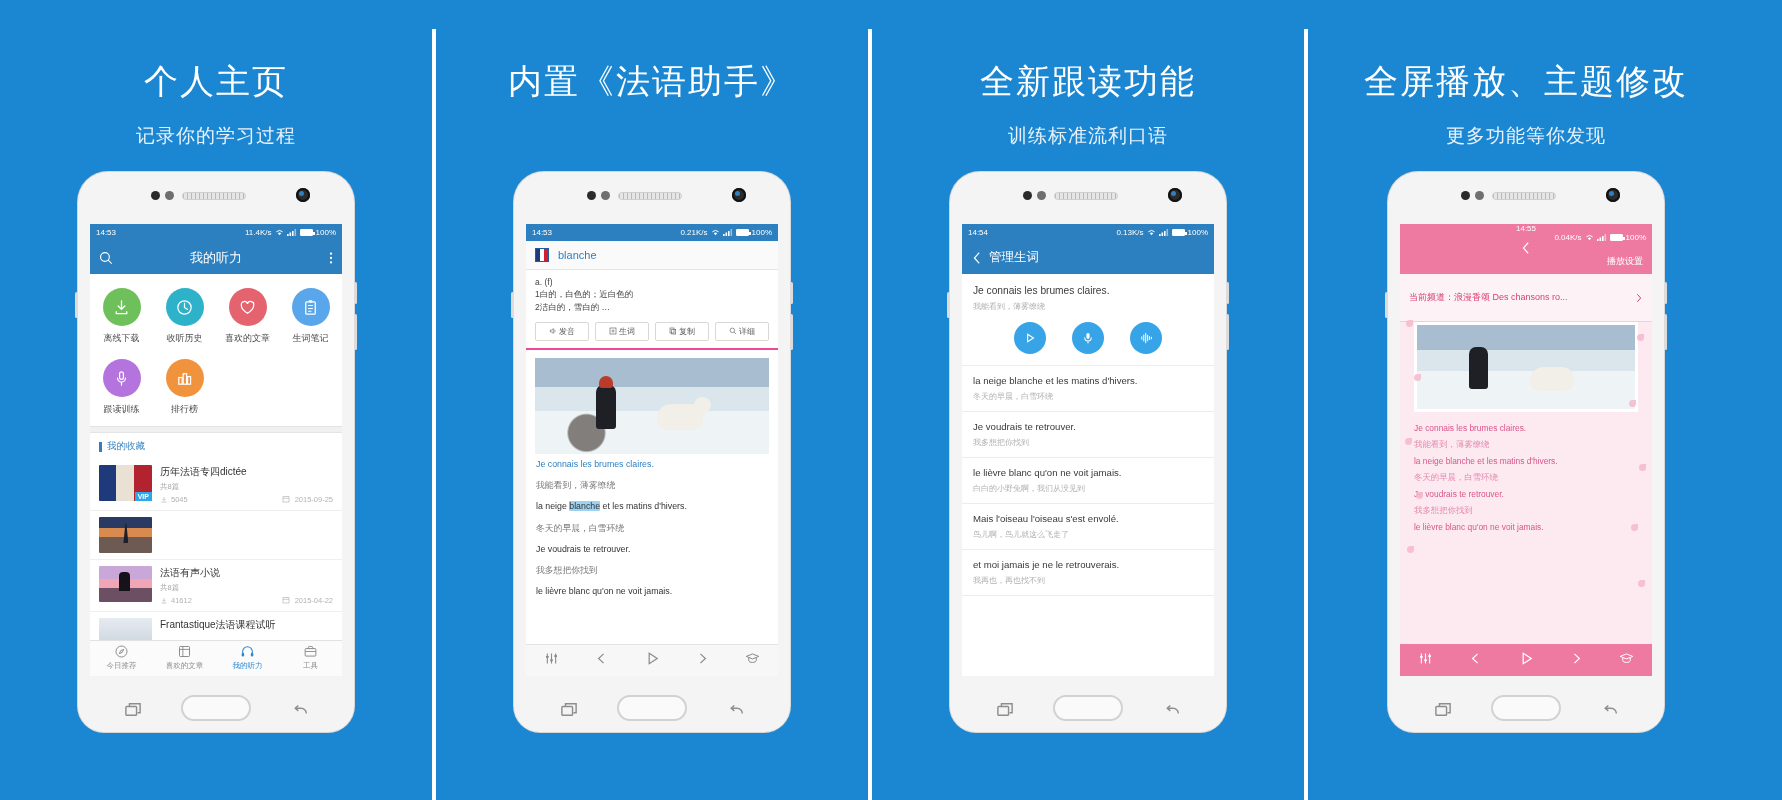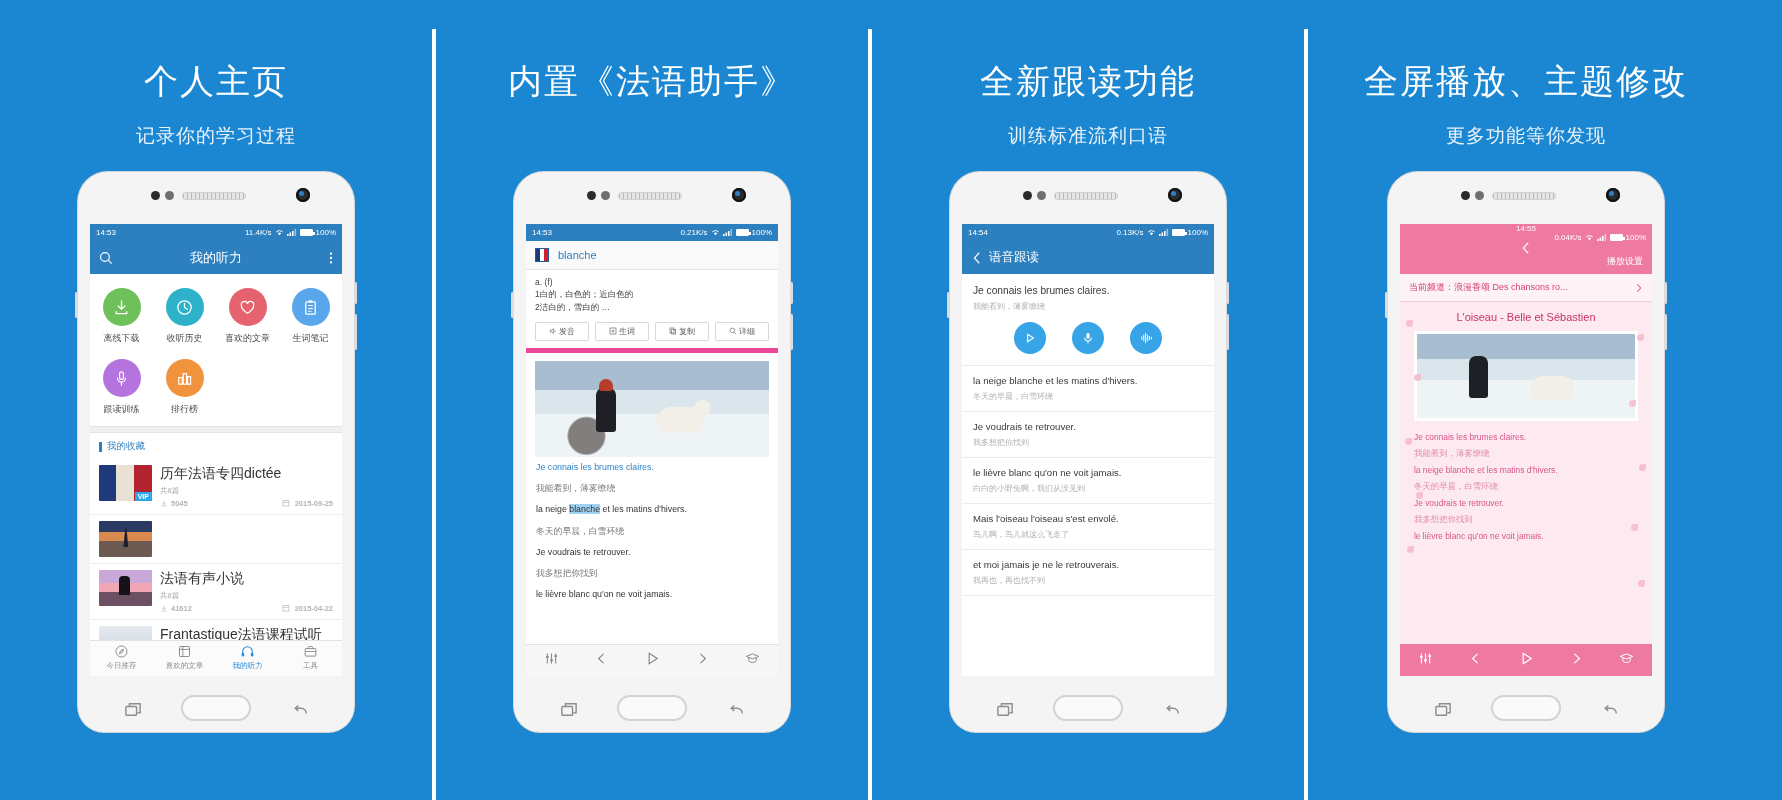--- a/index.html
+++ b/index.html
@@ -201,23 +201,23 @@
     background:#151319; border-radius: 4px 4px 0 0;
   }
   .thumb.frantastique { background: linear-gradient(to bottom,#e6ebf0,#c4ced8); }
   .vip {
     position: absolute; right: 0; bottom: 0;
     background: #2ba7ec; color: #fff;
     font-size: 7px; font-weight: bold;
     padding: 0 3px; line-height: 9px;
   }
   .fav-info { margin-left: 8px; flex: 1 1 auto; min-width: 0; }
-  .fav-title { font-size: 14px; color: #333; white-space: nowrap; overflow: hidden; text-overflow: ellipsis; }
+  .fav-title { font-size: 10px; color: #333; white-space: nowrap; overflow: hidden; text-overflow: ellipsis; }
   .fav-sub { font-size: 7.5px; color: #aaa; margin-top: 3px; }
-  .fav-meta { display: flex; align-items: center; margin-top: 3px; font-size: 7.5px; color: #b3b3b3; font-weight: bold; }
+  .fav-meta { display: flex; align-items: center; margin-top: 3px; font-size: 7.5px; color: #b3b3b3; }
   .fav-meta .date { margin-left: auto; }
   .mini-ico { display:inline-block; width:8px; height:8px; margin-right:3px; vertical-align:-1px; }
 
   .tabbar {
     position: absolute; left: 0; right: 0; bottom: 0;
     height: 36px; background: #fbfbfb; border-top: 1px solid #e2e2e2;
     display: flex;
   }
   .tab { flex: 1; text-align: center; padding-top: 3px; color: #8d8d8d; font-size: 7.5px; }
   .tab.active { color: #2d8ad4; }
@@ -228,21 +228,21 @@
     display: flex; align-items: center;
     padding: 7px 9px; background: #fafafa; border-bottom: 1px solid #e3e3e3;
   }
   .dict-flag {
     width: 14px; height: 14px; margin-right: 9px;
     background: linear-gradient(to right,#1f3a7a 0 33%,#ffffff 33% 66%,#d0202f 66% 100%);
     border: 1px solid #1b5e9e;
   }
   .dict-word { color: #2d7fc2; font-size: 11px; }
   .dict-body { padding: 6px 9px 5px; font-size: 8.5px; color: #444; line-height: 1.45; }
-  .dict-btns { display: flex; gap: 6px; padding: 4px 9px 7px; border-bottom: 5px solid #ec4899;}
+  .dict-btns { display: flex; gap: 6px; padding: 4px 9px 7px; border-bottom: 2px solid #ec4899;}
   .dict-btn {
     flex: 1; border: 1px solid #d8d8d8; border-radius: 2px;
     background: #fff; font-size: 8px; color: #555;
     padding: 3px 0; text-align: center;
   }
   .photo {
     margin: 8px 9px 0; height: 96px;
     background:
       radial-gradient(circle at 22% 78%, rgba(40,30,25,.55) 0 9%, transparent 10%),
       linear-gradient(to bottom,#a9bdd1 0 30%, #dbe5ec 30% 55%, #eef3f6 55% 100%);
@@ -284,21 +284,21 @@
   .rec-btn {
     width: 32px; height: 32px; border-radius: 50%;
     background: #38a4e8; display: flex; align-items: center; justify-content: center;
   }
 
   
   .pink-bar { background: #ef7aa1 !important; flex-direction: column; }
   .pink-screen { background: #fdeaf0; }
   .chan-row {
     display: flex; align-items: center;
-    padding: 7px 9px; font-size: 9px; color: #d93d74;
+    padding: 17px 9px; font-size: 9px; color: #d93d74;
     border-bottom: 1px solid #f6ccda;
     background: #fdf3f6;
   }
   .p4-title { text-align: center; font-size: 11px; color: #c9325f; padding: 9px 6px 8px; }
   .p4-photo {
     margin: 0 14px; height: 90px;
     border: 3px solid #fff;
     background:
       linear-gradient(to bottom,#a9bdd1 0 30%, #dbe5ec 30% 55%, #eef3f6 55% 100%);
     position: relative; overflow: hidden;
@@ -687,21 +687,21 @@
               </svg>
             <span class="bat"></span>
             <span>100%</span>
           </span>
         </div>
 
         <div class="appbar" style="background:#2d80bf">
           <svg width="12" height="14" viewBox="0 0 12 16">
               <path d="M8.5 2 3 8l5.5 6" fill="none" stroke="#fff" stroke-width="1.3"></path>
             </svg>
-          <span class="title-left">语音跟读</span>
+          <span class="title-left">管理生词</span>
         </div>
 
         <div style="padding:11px 11px 0">
           <div class="sent-fr" style="font-size:10.2px">Je connais les brumes claires.</div>
           <div class="sent-cn">我能看到，薄雾缭绕</div>
         </div>
 
         <div class="rec-row" style="border-bottom:1px solid #ececec">
           <div class="rec-btn">
             <svg width="14" height="14" viewBox="0 0 18 18">
@@ -799,21 +799,20 @@
           <span style="margin-left:auto;font-size:9px">播放设置</span>
         </div>
 
         <div class="chan-row">
           <span>当前频道：浪漫香颂 Des chansons ro...</span>
           <svg width="8" height="10" viewBox="0 0 8 12" style="margin-left:auto">
               <path d="M2 1.5 6 6l-4 4.5" fill="none" stroke="#d93d74" stroke-width="1.2"></path>
             </svg>
         </div>
 
-        <div class="p4-title">L'oiseau - Belle et Sébastien</div>
 
         <div class="p4-photo">
           <div class="person" style="position:absolute;left:24%;top:26%;width:19px;height:42px;background:#1f2026;border-radius:7px 7px 3px 3px"></div>
           <div class="dog" style="position:absolute;left:52%;top:50%;width:44px;height:24px;background:#f2efe9;border-radius:14px 12px 9px 9px"></div>
         </div>
 
         <div style="height:8px"></div>
         <div class="p4-lyric p4-fr">Je connais les brumes claires.</div>
         <div class="p4-lyric p4-cn">我能看到，薄雾缭绕</div>
         <div class="p4-lyric p4-fr">la neige blanche et les matins d'hivers.</div>

